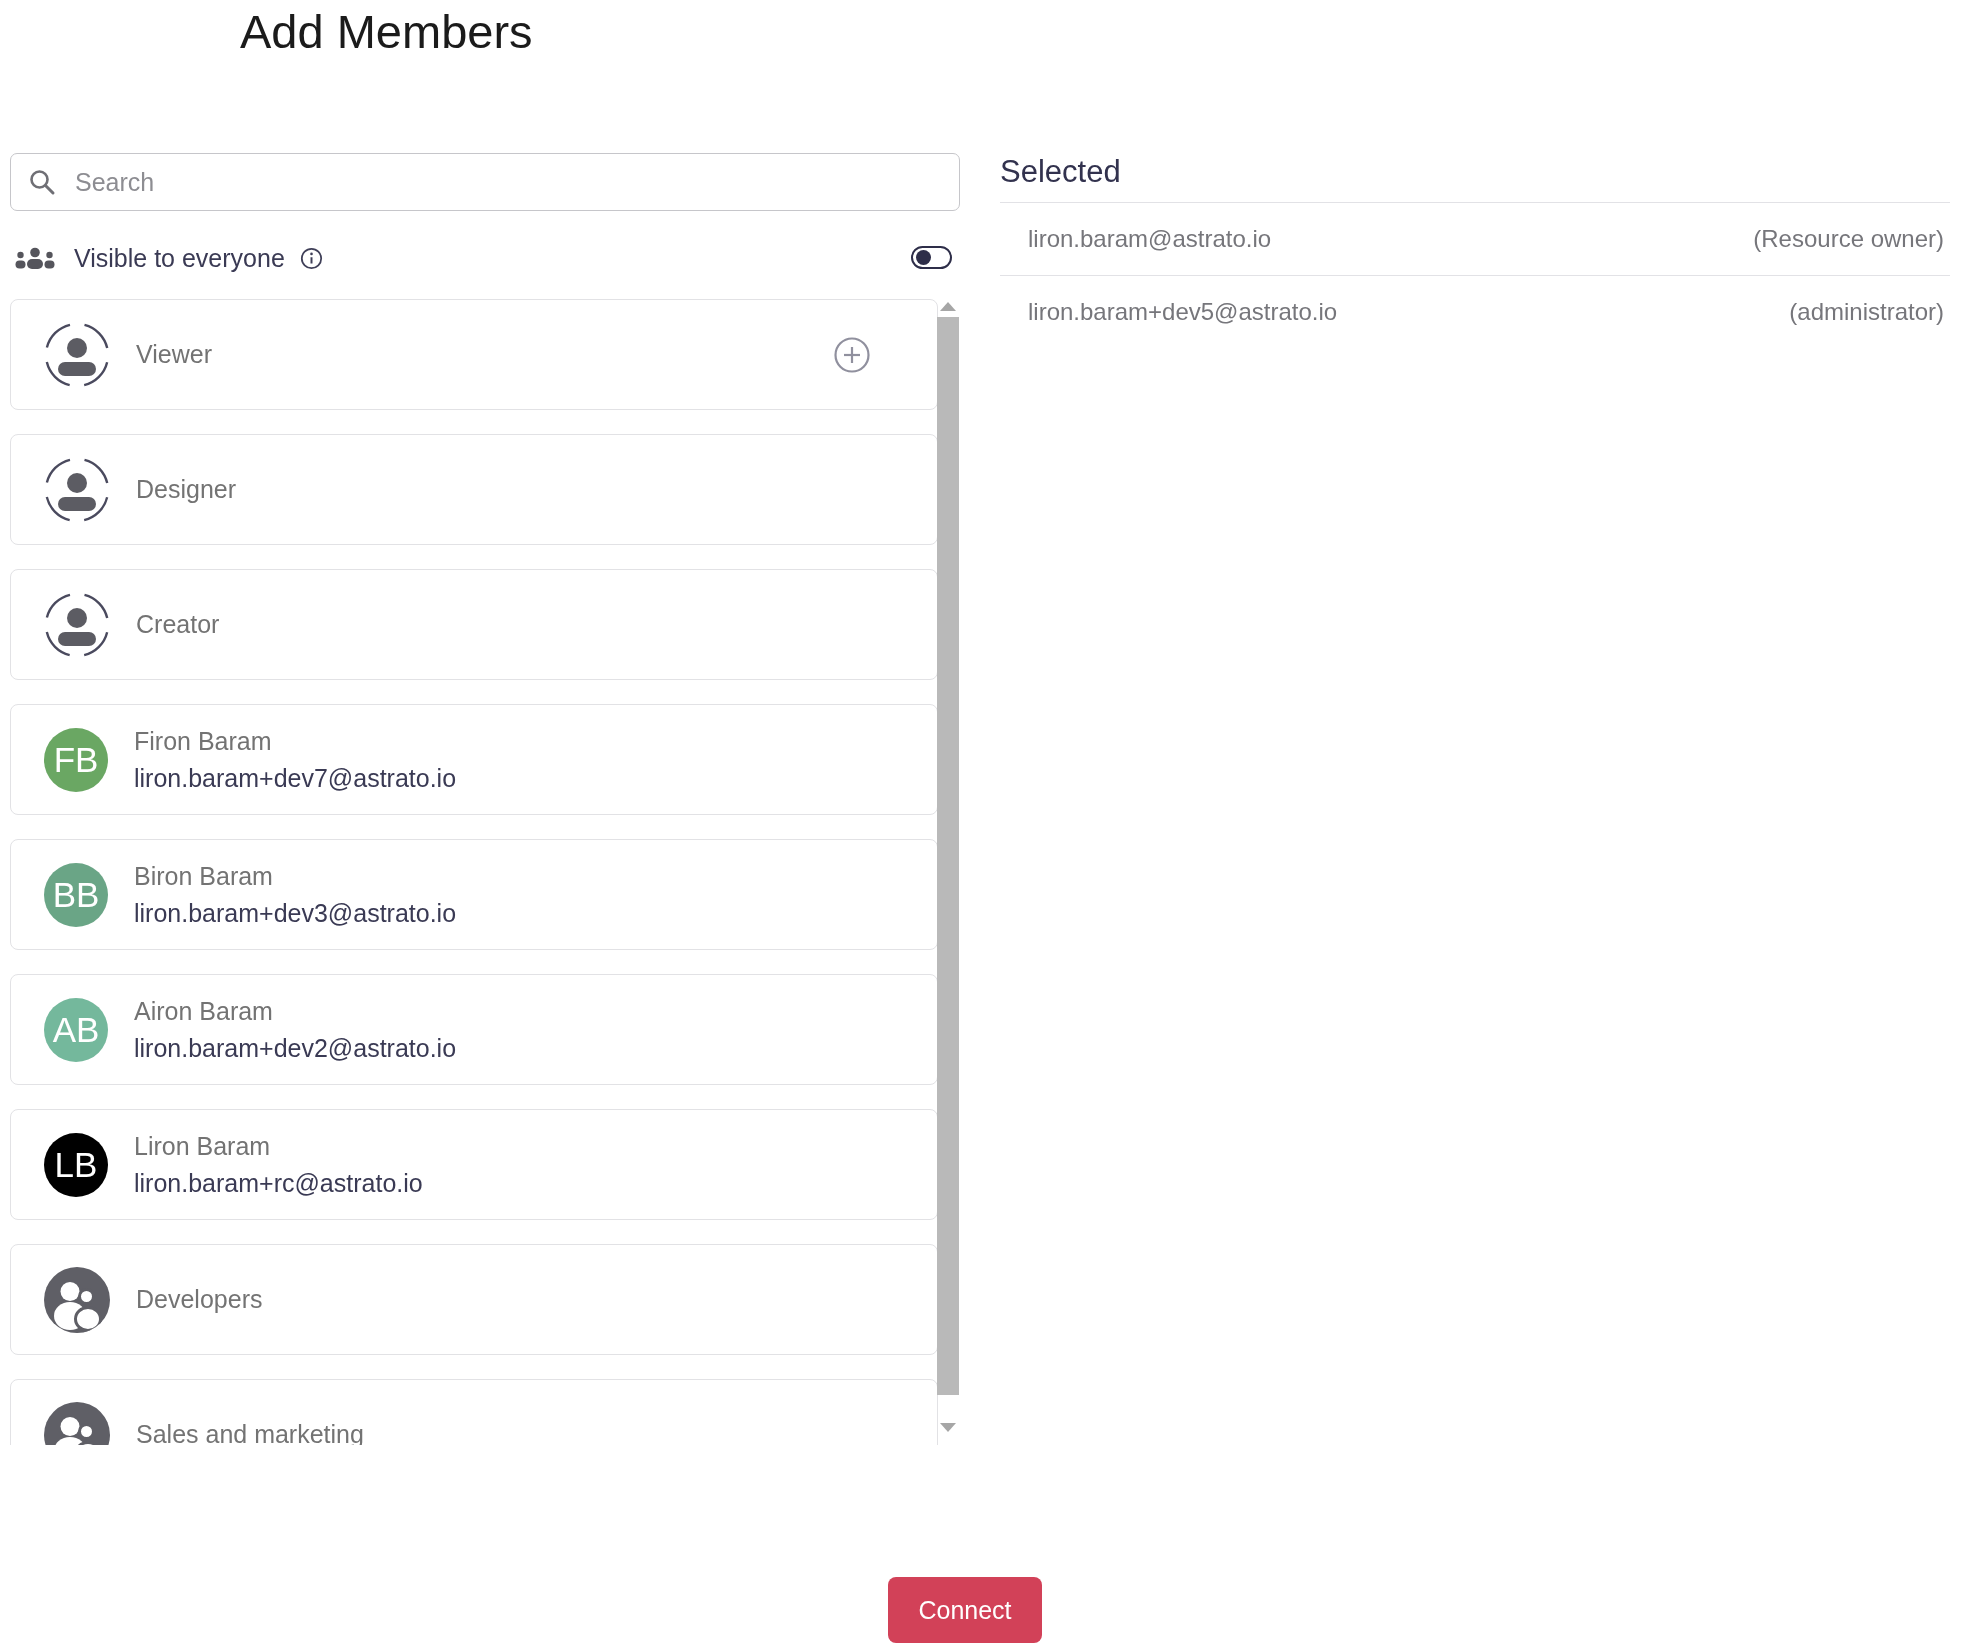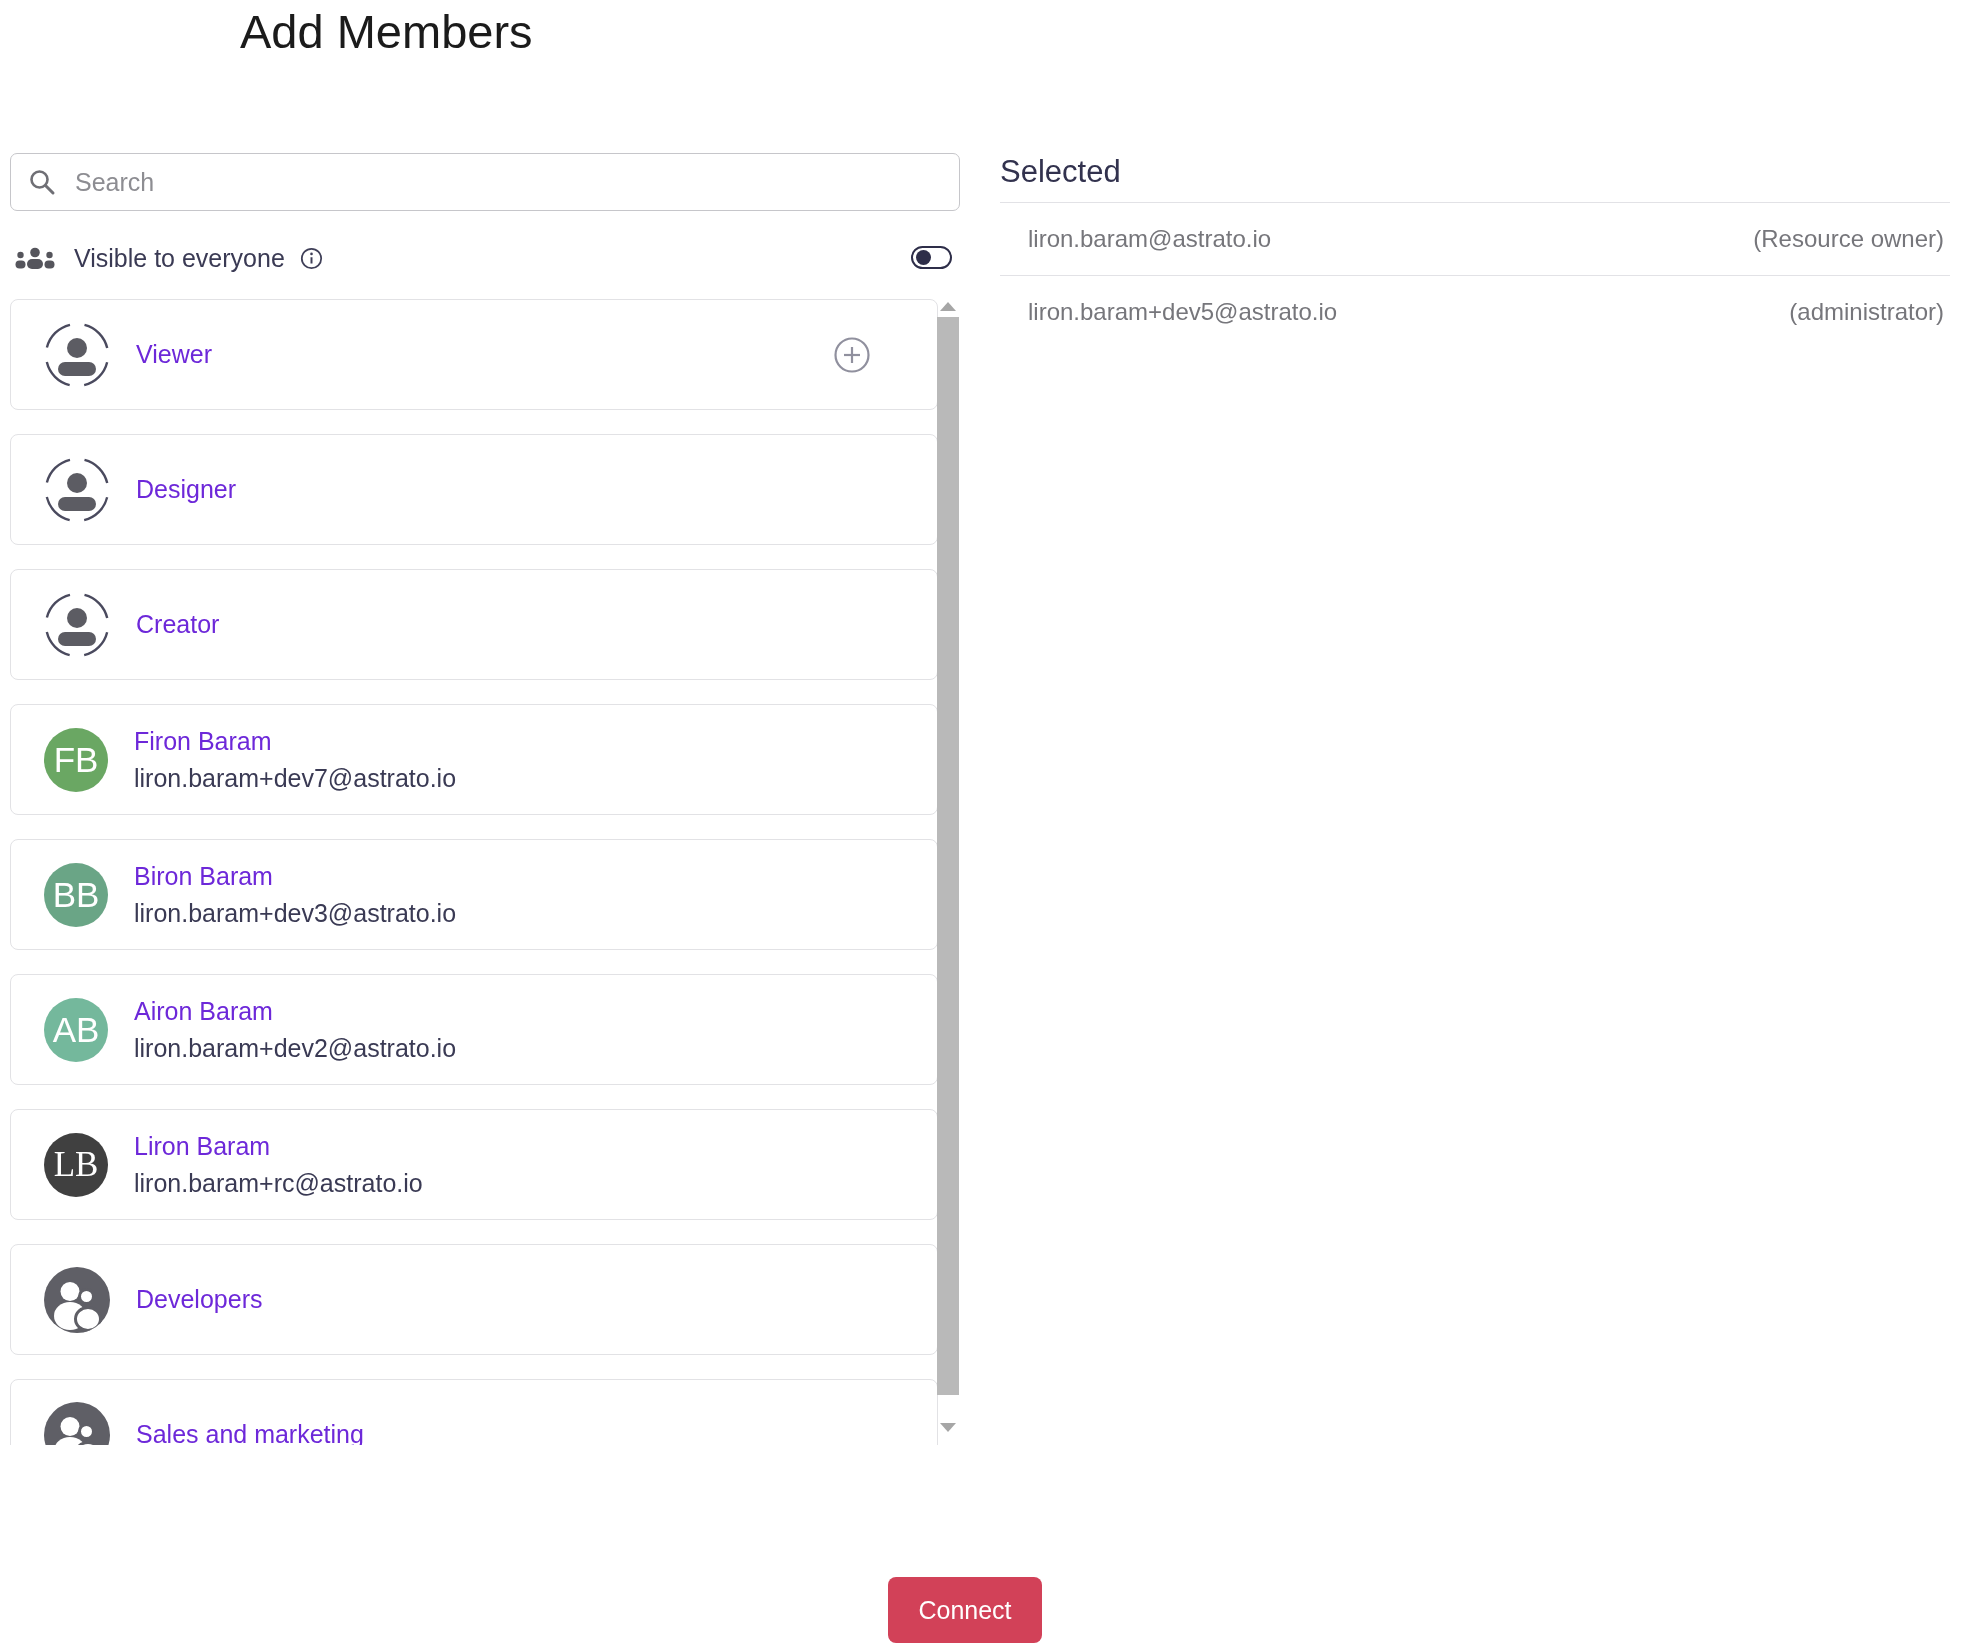--- a/index.html
+++ b/index.html
@@ -51,21 +51,21 @@
     margin-bottom:24px; background:#fff;
     display:flex; align-items:center; padding:0 30px 0 33px;
   }
   .avatar-initials{
     width:64px; height:64px; border-radius:50%; flex:0 0 64px;
     color:#ffffff; font-size:35px;
     display:flex; align-items:center; justify-content:center;
   }
   .avatar-svg{ width:66px; height:66px; flex:0 0 66px; display:flex; align-items:center; justify-content:center; }
   .member-text{ margin-left:26px; display:flex; flex-direction:column; gap:8px; }
-  .member-name{ font-size:25px; color:#6d28d9; }
+  .member-name{ font-size:25px; color:#737373; }
   .member-email{ font-size:25px; color:#3a3a54; }
   .add-btn{
     margin-left:auto; margin-right:36px; width:38px; height:38px;
     background:none; border:none; padding:0; cursor:pointer;
     display:flex; align-items:center; justify-content:center;
   }
   
   .scrollbar{
     position:absolute; left:936px; top:299px; width:24px; height:1146px;
   }
@@ -205,21 +205,21 @@
       </span>
     </div>
     <div class="member-card">
       <span class="avatar-initials" style="background: rgb(116, 184, 156);">AB</span>
       <span class="member-text">
         <span class="member-name">Airon Baram</span>
         <span class="member-email">liron.baram+dev2@astrato.io</span>
       </span>
     </div>
     <div class="member-card">
-      <span class="avatar-initials" style="background: #404040; font-family: Liberation Serif, serif;">LB</span>
+      <span class="avatar-initials" style="background: #000000;">LB</span>
       <span class="member-text">
         <span class="member-name">Liron Baram</span>
         <span class="member-email">liron.baram+rc@astrato.io</span>
       </span>
     </div>
     <div class="member-card">
       <span class="avatar-svg">
         <svg width="66" height="66" viewBox="0 0 66 66">
           <defs>
             <clipPath id="gclip">

